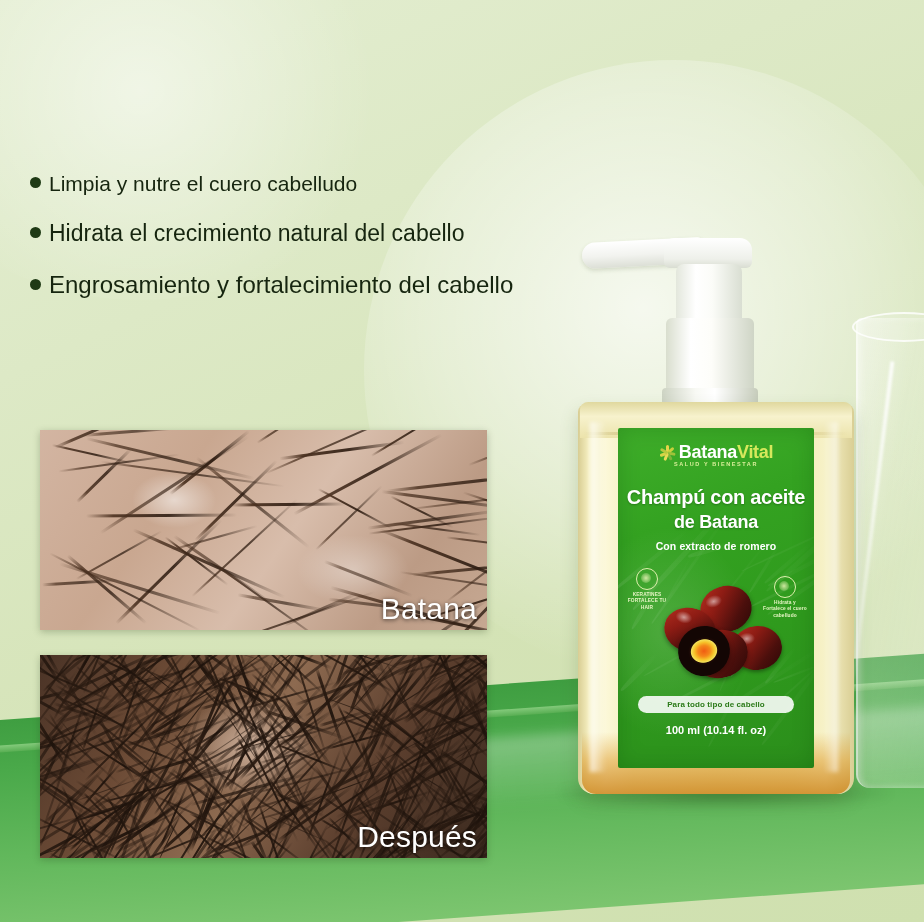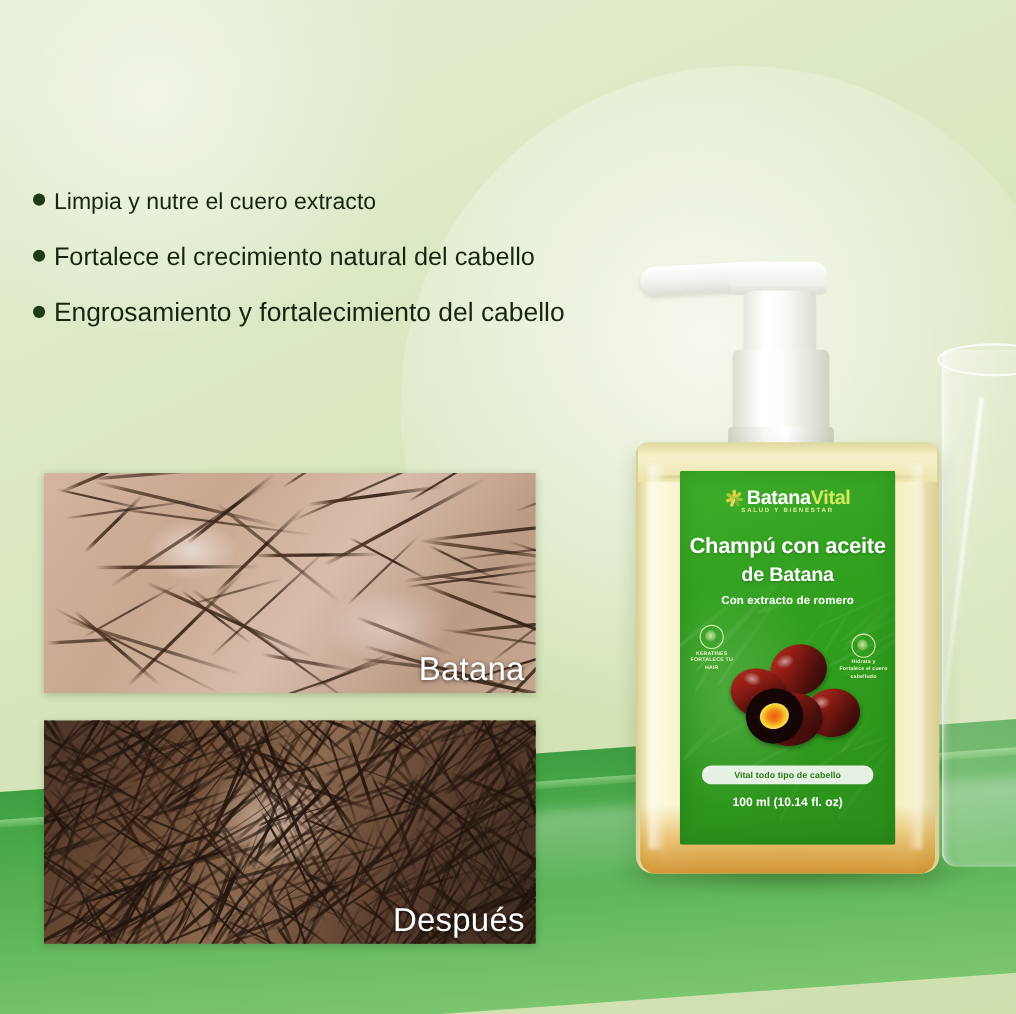--- a/index.html
+++ b/index.html
@@ -488,25 +488,25 @@
 
 <div id="poster">
 
   <div class="bg-glow"></div>
   <div class="bg-glow2"></div>
 
 
   <ul class="bullets">
     <li class="bullet b0">
       <span class="dot"></span>
-      <span class="btxt">Limpia y nutre el cuero extracto</span>
+      <span class="btxt">Limpia y nutre el cuero cabelludo</span>
     </li>
     <li class="bullet b1">
       <span class="dot"></span>
-      <span class="btxt">Fortalece el crecimiento natural del cabello</span>
+      <span class="btxt">Hidrata el crecimiento natural del cabello</span>
     </li>
     <li class="bullet b3">
       <span class="dot"></span>
       <span class="btxt">Engrosamiento y fortalecimiento del cabello</span>
     </li>
   </ul>
 
   <div class="floor">
     <div class="floor-dark"></div>
     <div class="floor-edge"></div>
@@ -1245,20 +1245,20 @@
 
       <div class="fruits">
         <div class="fruit fruit-top"></div>
         <div class="fruit fruit-left"></div>
         <div class="fruit fruit-right"></div>
         <div class="fruit fruit-mid"></div>
         <div class="fruit-cut"></div>
       </div>
 
       <div class="lbl-pill">
-        <span>Vital todo tipo de cabello</span>
+        <span>Para todo tipo de cabello</span>
       </div>
 
       <div class="lbl-volume">100 ml (10.14 fl. oz)</div>
     </div>
   </div>
 
 </div>
 
 </body></html>

